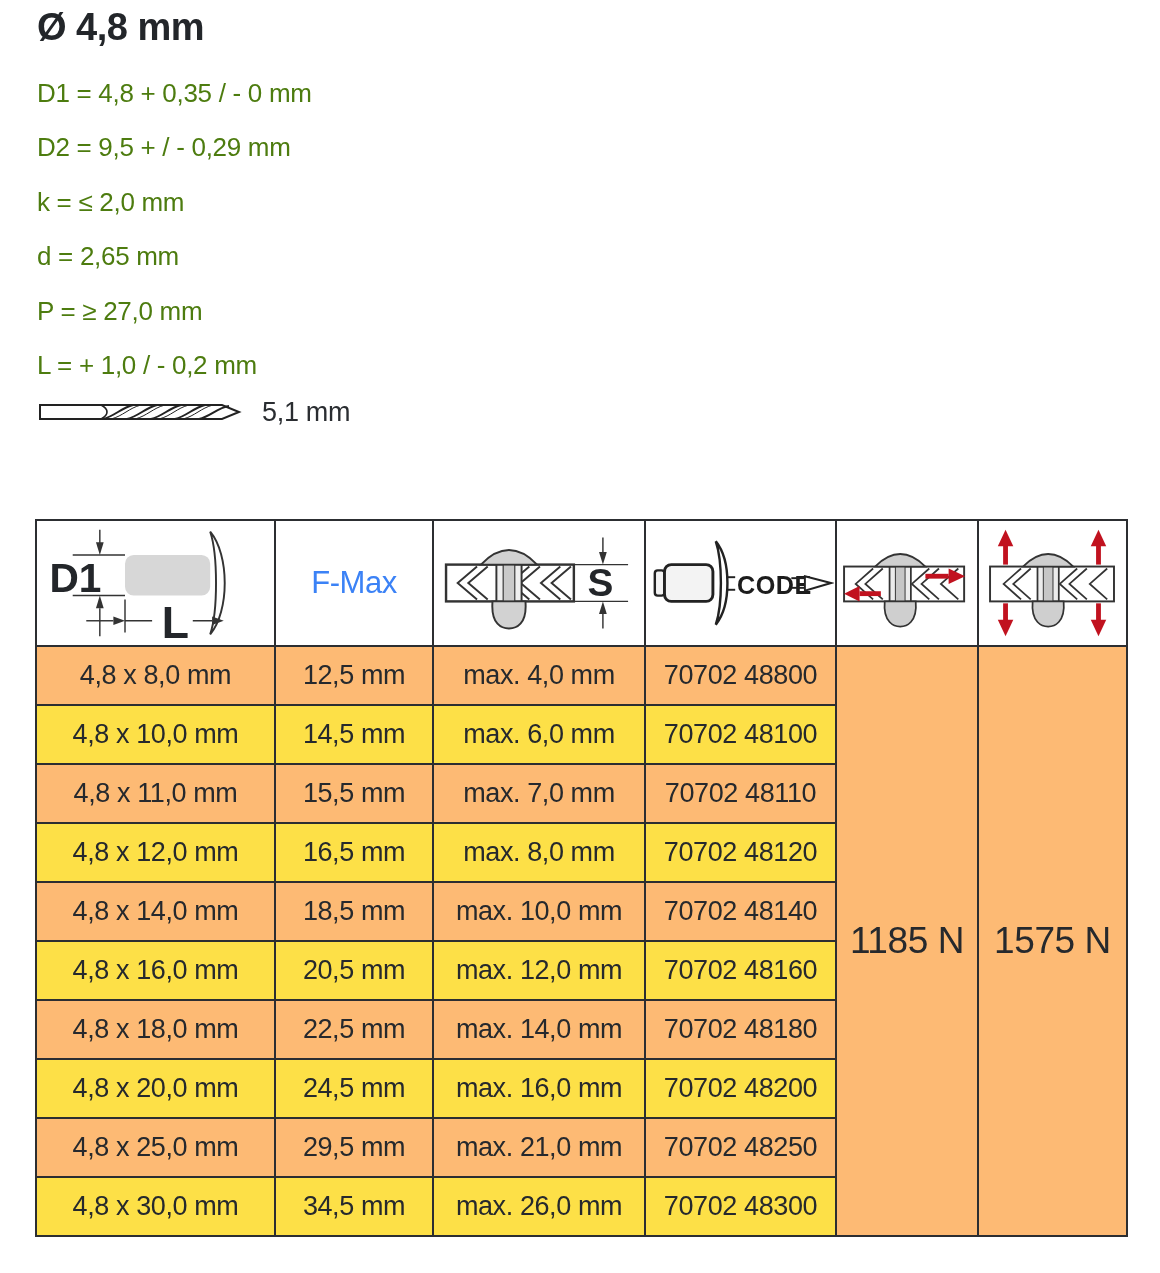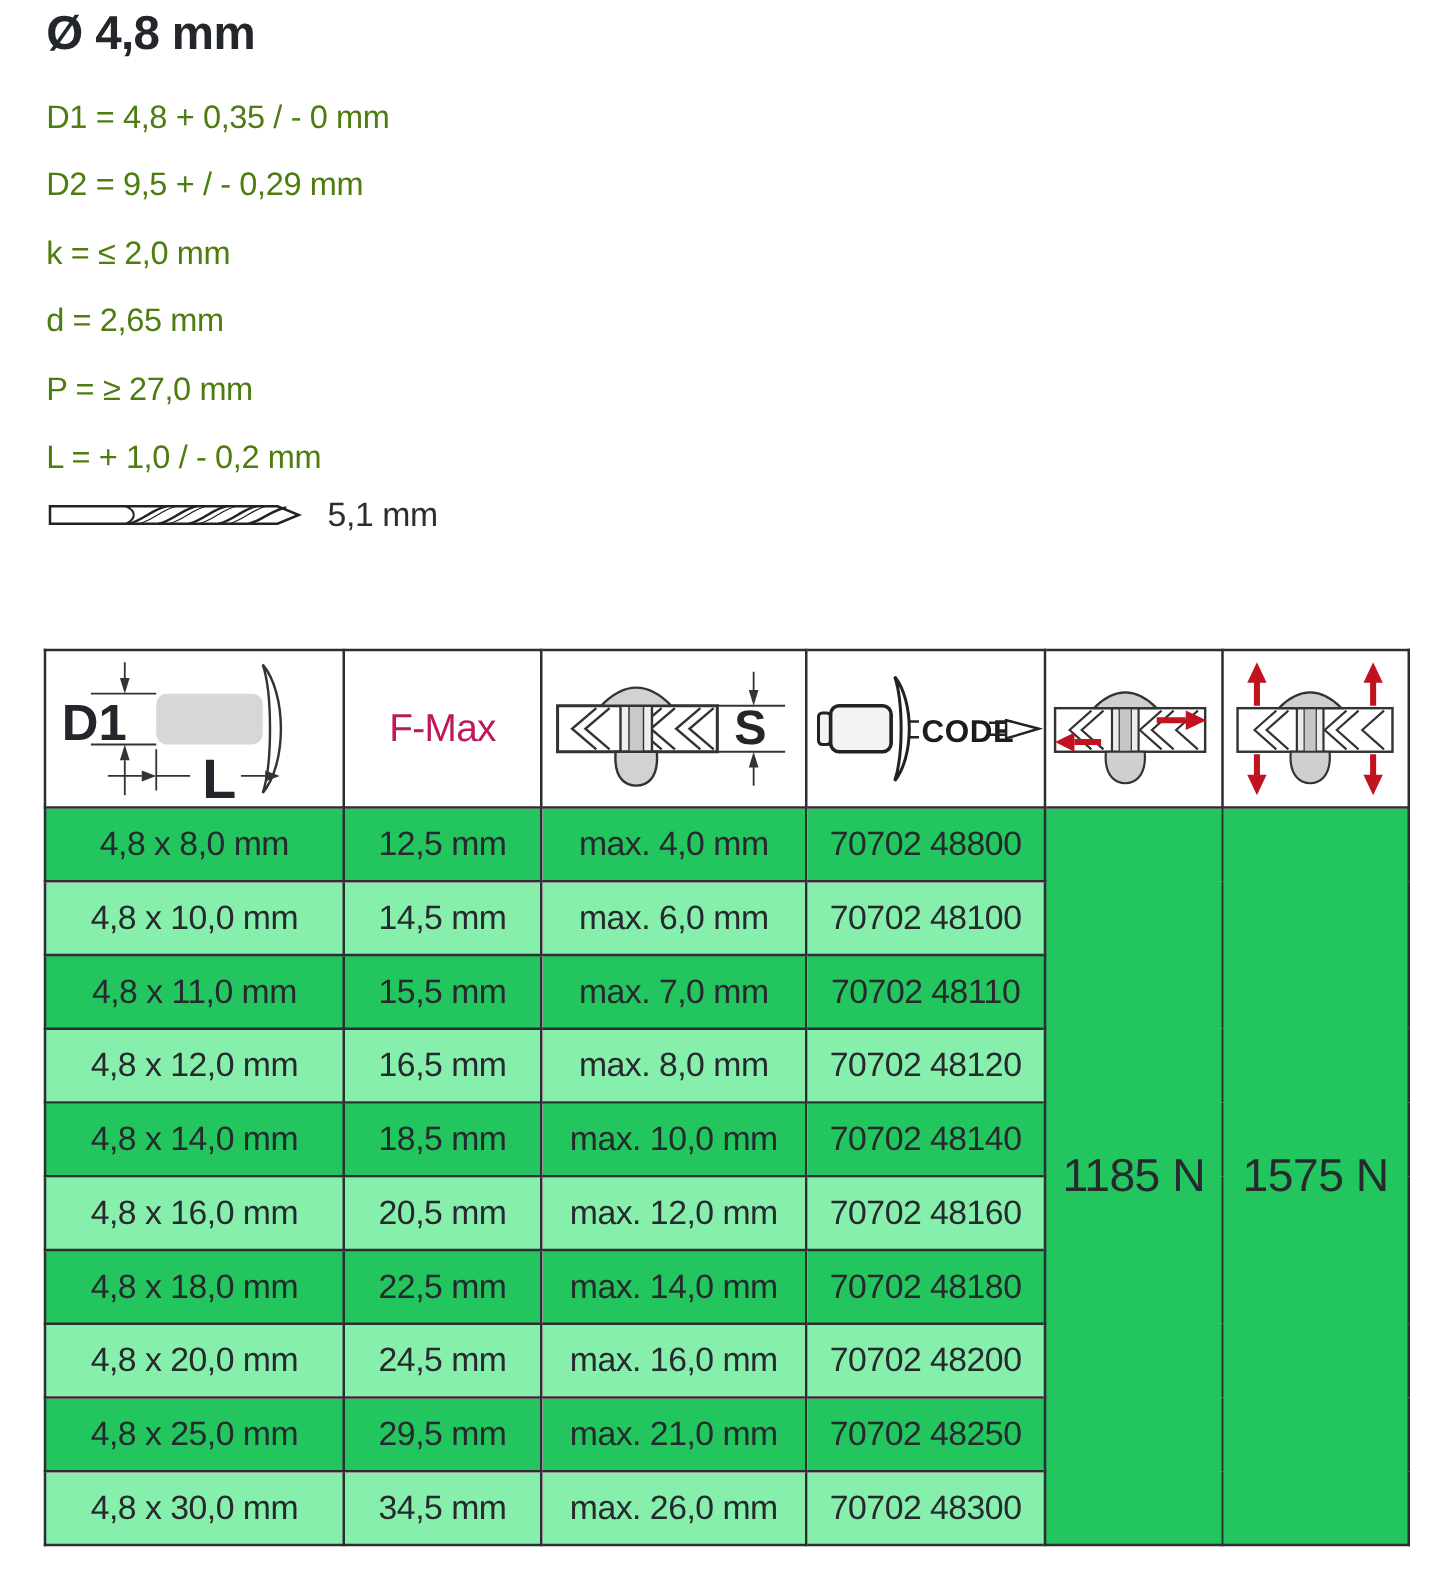--- a/index.html
+++ b/index.html
@@ -26,24 +26,24 @@
   table.rivet-table{
     position:absolute;left:35px;top:519px;
     border-collapse:collapse;table-layout:fixed;width:1091px;
   }
   .rivet-table td,.rivet-table th{
     border:2px solid #2c2e31;text-align:center;vertical-align:middle;
     padding:0;overflow:hidden;
   }
   .rivet-table thead tr{height:126px;}
   .rivet-table tbody tr{height:59px;}
-  .rivet-table tbody td{font-size:27px;letter-spacing:-0.4px;color:#26292d;background:#86efac;}
-  .rivet-table tbody tr.alt td{background:#22c55e;}
+  .rivet-table tbody td{font-size:27px;letter-spacing:-0.4px;color:#26292d;background:#fde047;}
+  .rivet-table tbody tr.alt td{background:#fdba74;}
   .rivet-table td.merged{background:#e2eef9;font-size:37px;}
-  th.fmax-header{font-size:31px;font-weight:normal;letter-spacing:-0.5px;color:#be185d;}
+  th.fmax-header{font-size:31px;font-weight:normal;letter-spacing:-0.5px;color:#3b82f6;}
   .icon-box{display:flex;align-items:flex-start;justify-content:center;width:100%;height:100%;}
   svg{display:block;}
 </style>
 </head>
 <body>
 
 <div class="page-title">Ø 4,8 mm</div>
 
 <div class="spec-list">
   <div class="spec-line">D1 = 4,8 + 0,35 / - 0 mm</div>

